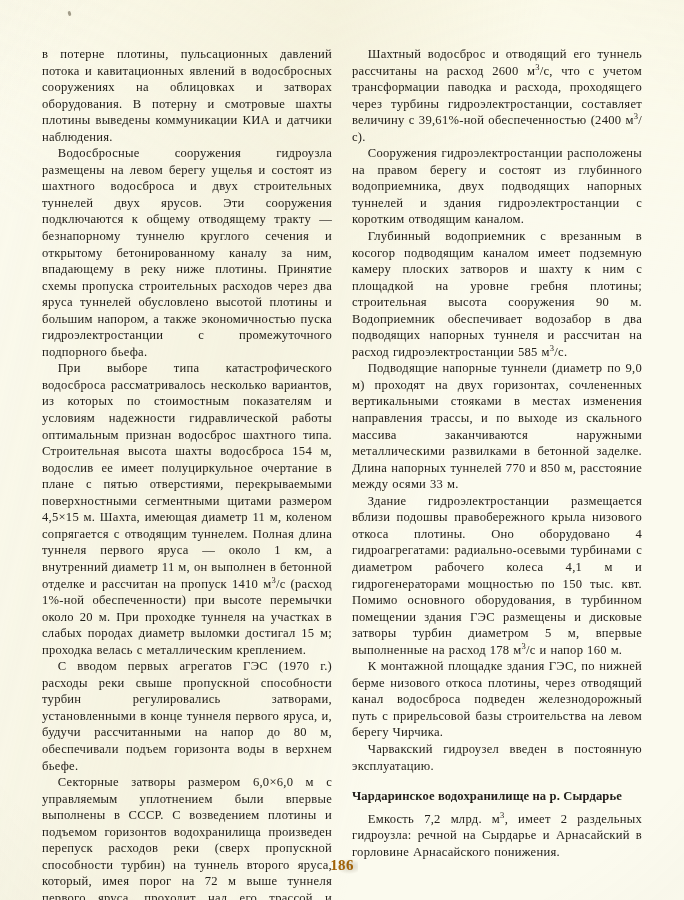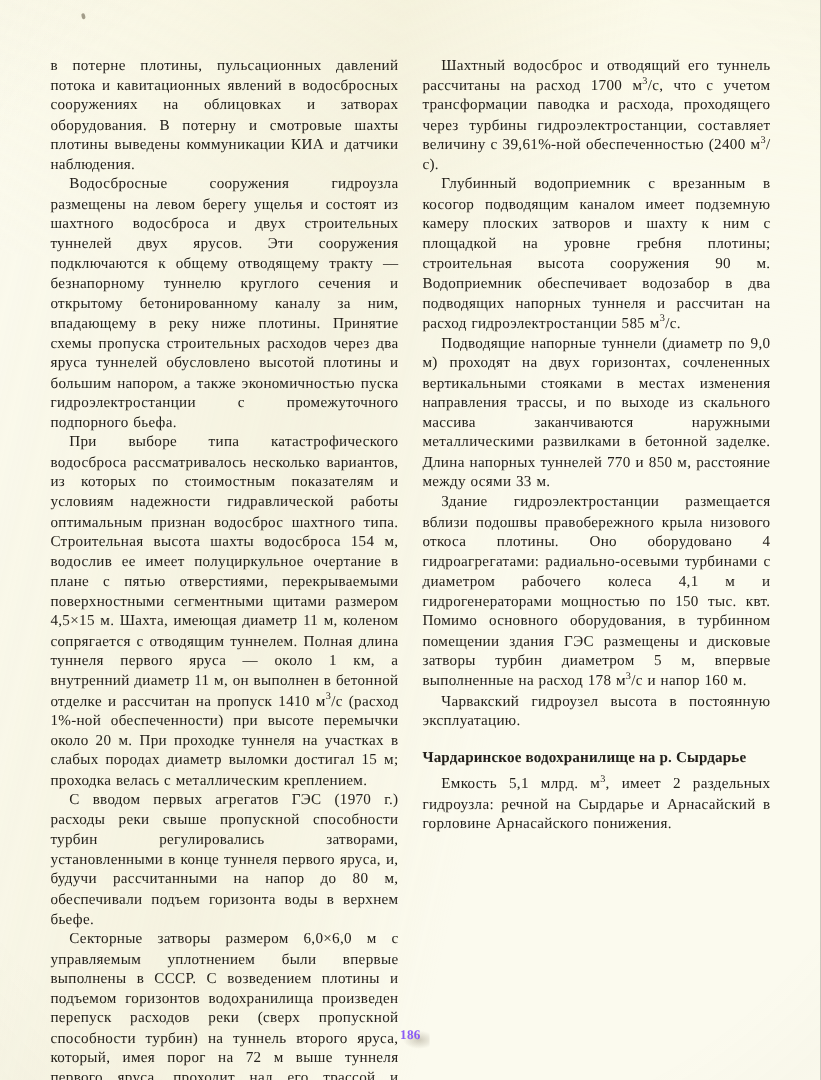--- a/index.html
+++ b/index.html
@@ -83,24 +83,24 @@
     font-size: 0.68em;
     vertical-align: super;
     line-height: 0;
   }
   #page-number {
     position: absolute;
     left: 0;
     right: 0;
     top: 857px;
     text-align: center;
-    font-size: 11px;
+    font-size: 15px;
     font-weight: bold;
     letter-spacing: 0.02em;
-    color: #8b5cf6;
+    color: #a16207;
   }
   
   #page-number-smudge {
     position: absolute;
     left: 336px;
     top: 859px;
     width: 22px;
     height: 15px;
     background: radial-gradient(ellipse at 60% 50%, rgba(120,110,88,0.33), rgba(120,110,88,0) 72%);
     pointer-events: none;
@@ -120,35 +120,37 @@
       <p class="para">Водосбросные сооружения гидроузла размещены на левом берегу ущелья и состоят из шахтного водосброса и двух строительных туннелей двух ярусов. Эти сооружения подключаются к общему отводящему тракту — безнапорному туннелю круглого сечения и открытому бетонированному каналу за ним, впадающему в реку ниже плотины. Принятие схемы пропуска строительных расходов через два яруса туннелей обусловлено высотой плотины и большим напором, а также экономичностью пуска гидроэлектростанции с промежуточного подпорного бьефа.</p>
       <p class="para">
         <span>При выборе типа катастрофического водосброса рассматривалось несколько вариантов, из которых по стоимостным показателям и условиям надежности гидравлической работы оптимальным признан водосброс шахтного типа. Строительная высота шахты водосброса 154 м, водослив ее имеет полуциркульное очертание в плане с пятью отверстиями, перекрываемыми поверхностными сегментными щитами размером 4,5×15 м. Шахта, имеющая диаметр 11 м, коленом сопрягается с отводящим туннелем. Полная длина туннеля первого яруса — около 1 км, а внутренний диаметр 11 м, он выполнен в бетонной отделке и рассчитан на пропуск 1410 м</span><sup>3</sup><span>/с (расход 1%-ной обеспеченности) при высоте перемычки около 20 м. При проходке туннеля на участках в слабых породах диаметр выломки достигал 15 м; проходка велась с металлическим креплением.</span>
       </p>
       <p class="para">С вводом первых агрегатов ГЭС (1970 г.) расходы реки свыше пропускной способности турбин регулировались затворами, установленными в конце туннеля первого яруса, и, будучи рассчитанными на напор до 80 м, обеспечивали подъем горизонта воды в верхнем бьефе.</p>
       <p class="para hyphen-break">Секторные затворы размером 6,0×6,0 м с управляемым уплотнением были впервые выполнены в СССР. С возведением плотины и подъемом горизонтов водохранилища произведен перепуск расходов реки (сверх пропускной способности турбин) на туннель второго яруса, который, имея порог на 72 м выше туннеля первого яруса, проходит над его трассой и заканчивается над выходным порталом туннеля первого яруса, сбрасывая расходы в его отводящий канал. Второй ярус строительного туннеля остается для постоян-</p>
     </div>
 
     <div class="column">
       <p class="para">
-        <span>Шахтный водосброс и отводящий его туннель рассчитаны на расход 1700 м</span><sup>3</sup><span>/с, что с учетом трансформации паводка и расхода, проходящего через турбины гидроэлектростанции, составляет величину с 39,61%-ной обеспеченностью (2400 м</span><sup>3</sup><span>/с).</span>
+        <span>Шахтный водосброс и отводящий его туннель рассчитаны на расход 2600 м</span><sup>3</sup><span>/с, что с учетом трансформации паводка и расхода, проходящего через турбины гидроэлектростанции, составляет величину с 39,61%-ной обеспеченностью (2400 м</span><sup>3</sup><span>/с).</span>
       </p>
+      <p class="para">Сооружения гидроэлектростанции расположены на правом берегу и состоят из глубинного водоприемника, двух подводящих напорных туннелей и здания гидроэлектростанции с коротким отводящим каналом.</p>
       <p class="para">
         <span>Глубинный водоприемник с врезанным в косогор подводящим каналом имеет подземную камеру плоских затворов и шахту к ним с площадкой на уровне гребня плотины; строительная высота сооружения 90 м. Водоприемник обеспечивает водозабор в два подводящих напорных туннеля и рассчитан на расход гидроэлектростанции 585 м</span><sup>3</sup><span>/с.</span>
       </p>
       <p class="para">Подводящие напорные туннели (диаметр по 9,0 м) проходят на двух горизонтах, сочлененных вертикальными стояками в местах изменения направления трассы, и по выходе из скального массива заканчиваются наружными металлическими развилками в бетонной заделке. Длина напорных туннелей 770 и 850 м, расстояние между осями 33 м.</p>
       <p class="para">
         <span>Здание гидроэлектростанции размещается вблизи подошвы правобережного крыла низового откоса плотины. Оно оборудовано 4 гидроагрегатами: радиально-осевыми турбинами с диаметром рабочего колеса 4,1 м и гидрогенераторами мощностью по 150 тыс. квт. Помимо основного оборудования, в турбинном помещении здания ГЭС размещены и дисковые затворы турбин диаметром 5 м, впервые выполненные на расход 178 м</span><sup>3</sup><span>/с и напор 160 м.</span>
       </p>
-      <p class="para">Чарвакский гидроузел высота в постоянную эксплуатацию.</p>
+      <p class="para">К монтажной площадке здания ГЭС, по нижней берме низового откоса плотины, через отводящий канал водосброса подведен железнодорожный путь с прирельсовой базы строительства на левом берегу Чирчика.</p>
+      <p class="para">Чарвакский гидроузел введен в постоянную эксплуатацию.</p>
 
       <h2 class="section-heading">Чардаринское водохранилище на р. Сырдарье</h2>
 
       <p class="para">
-        <span>Емкость 5,1 млрд. м</span><sup>3</sup><span>, имеет 2 раздельных гидроузла: речной на Сырдарье и Арнасайский в горловине Арнасайского понижения.</span>
+        <span>Емкость 7,2 млрд. м</span><sup>3</sup><span>, имеет 2 раздельных гидроузла: речной на Сырдарье и Арнасайский в горловине Арнасайского понижения.</span>
       </p>
 
     </div>
 
   </div>
 
   <div id="page-number-smudge"></div>
   <div id="page-number">186</div>
 
   <div id="paper-grain"></div>

